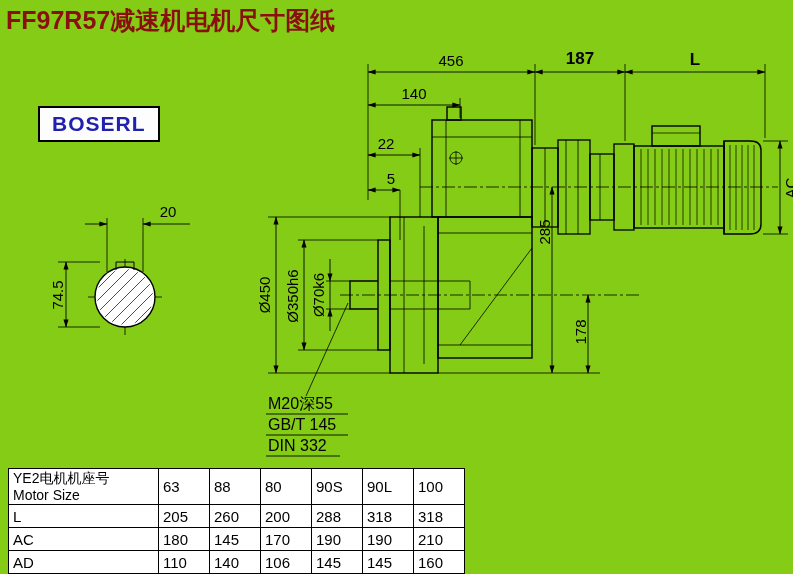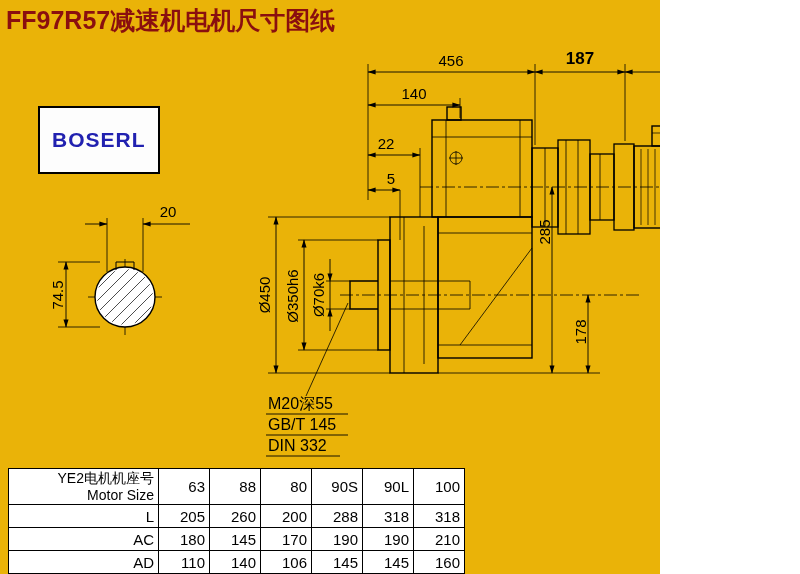--- a/index.html
+++ b/index.html
@@ -1,24 +1,24 @@
 <!DOCTYPE html>
 <html><head>
 <meta charset="utf-8">
 <style>
   *{box-sizing:border-box;margin:0;padding:0}
   body{font-family:"Liberation Sans",sans-serif;background:#fff}
-  .page{position:relative;width:660px;height:574px;background:#eab308;overflow:hidden}
+  .page{position:relative;width:793px;height:574px;background:#84cc16;overflow:hidden}
   .title{position:absolute;left:6px;top:4px;font-size:25px;font-weight:bold;color:#8a0f0f;white-space:nowrap}
-  .brand{position:absolute;left:38px;top:106px;border:2px solid #000;padding:20px 12px;font-size:21px;font-weight:bold;color:#2121b0;letter-spacing:1px;background:#fdfdfd}
+  .brand{position:absolute;left:38px;top:106px;border:2px solid #000;padding:4px 12px;font-size:21px;font-weight:bold;color:#2121b0;letter-spacing:1px;background:#fdfdfd}
   svg.draw{position:absolute;left:0;top:0}
   svg.draw text{font-family:"Liberation Sans",sans-serif;font-size:15px;fill:#000}
   svg.draw text.big{font-size:17px;font-weight:bold}
   svg.draw text.note{font-size:16px}
-  table.spec{position:absolute;left:8px;top:468px;border-collapse:collapse;text-align:right;font-size:15px;color:#000;background:#fff}
+  table.spec{position:absolute;left:8px;top:468px;border-collapse:collapse;text-align:left;font-size:15px;color:#000;background:#fff}
   table.spec th,table.spec td{border:1px solid #000;font-weight:normal;height:23px;padding:0 4px}
   table.spec th.first{width:150px;font-size:14px;line-height:1.15;height:36px}
   table.spec col.c{width:51px}
 </style>
 </head>
 <body>
 
 <div class="page">
 
   <div class="title">FF97R57减速机电机尺寸图纸</div>

